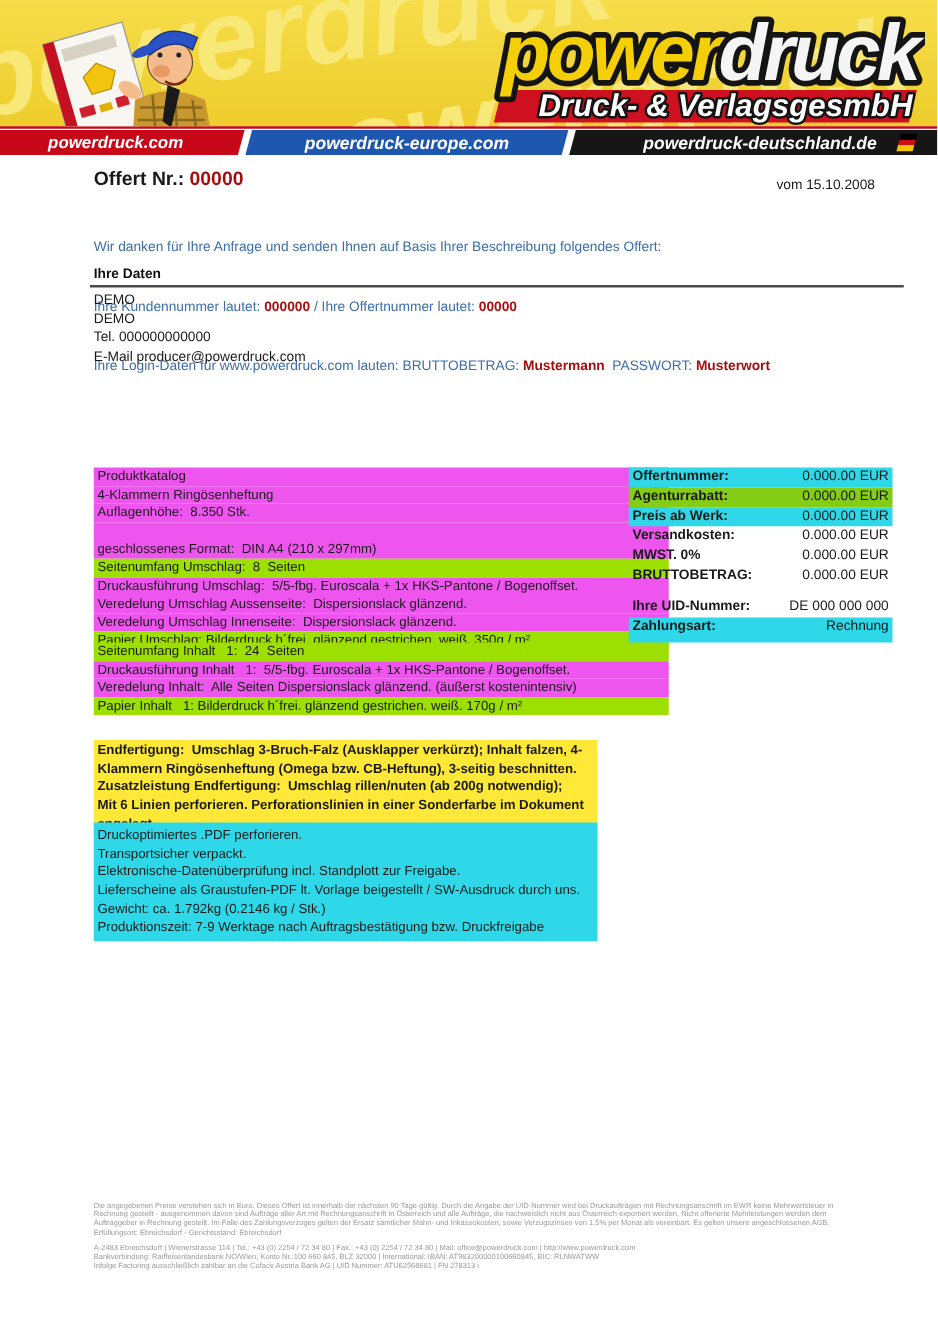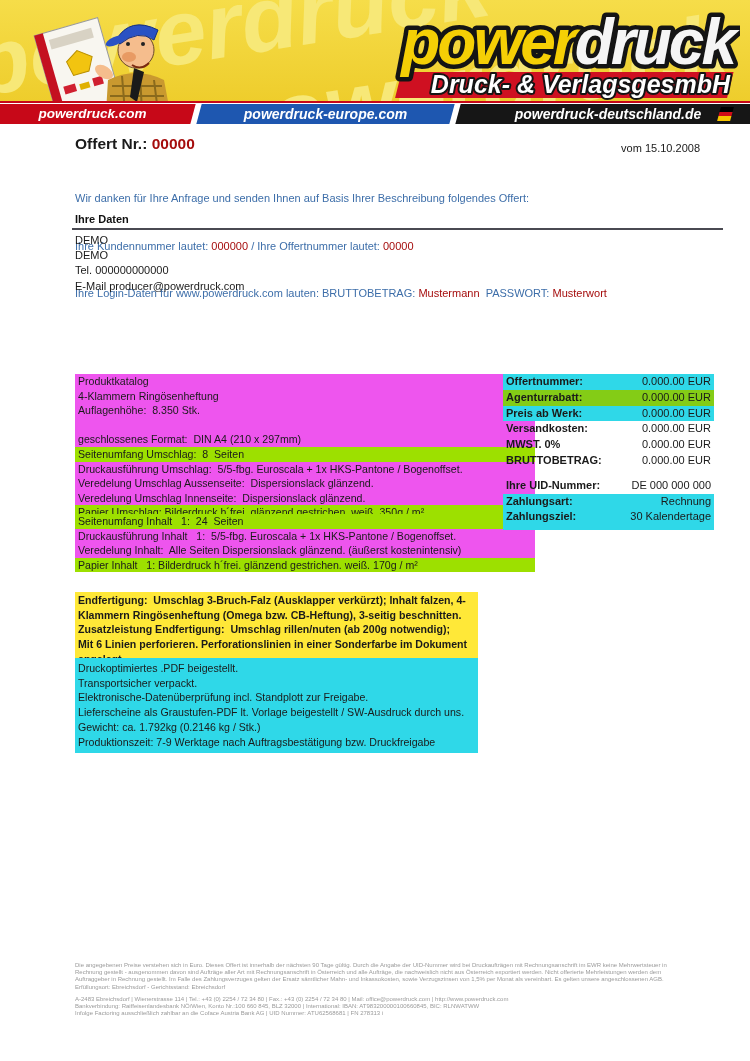--- a/index.html
+++ b/index.html
@@ -27,21 +27,21 @@
   .flag{position:absolute;right:26px;top:3px;bottom:3px;width:13px;display:flex;flex-direction:column;}
   .flag div{flex:1;}
   .f-b{background:#000;}  .f-r{background:#d00c18;}  .f-g{background:#f7c500;}
 
   
   .offer-title{position:absolute;left:75px;top:135px;font-size:15.5px;font-weight:bold;}
   .red{color:#a50d0d;}
   .offer-date{position:absolute;right:50px;top:142px;font-size:11px;}
   .intro{position:absolute;left:75px;top:160px;font-size:11px;line-height:15.7px;
          color:#3d6ea9;white-space:pre-wrap;}
-  .intro .red{font-weight:normal;margin-top:46px;}
+  .intro .red{font-weight:bold;margin-top:46px;}
 
   .yd-head{position:absolute;left:75px;top:213px;font-size:11px;font-weight:bold;color:#111;}
   .yd-rule{position:absolute;left:72px;top:228px;width:651px;height:0;border-top:2px solid #4a4a52;}
   .cust{position:absolute;left:75px;top:233px;font-size:11px;line-height:15.2px;}
 
   
   .blk{position:absolute;left:75px;width:460px;}
   .ln{padding-left:3px;font-size:10.6px;line-height:14.6px;min-height:14.6px;white-space:pre-wrap;}
   .bg-m{background:#ee55ee;}
   .bg-g{background:#9de000;}
@@ -172,21 +172,21 @@
     <div class="ln bg-g">Papier Inhalt   1: Bilderdruck h´frei. glänzend gestrichen. weiß. 170g / m²</div>
   </div>
 
   <div class="finishing">
     <div>Endfertigung:  Umschlag 3-Bruch-Falz (Ausklapper verkürzt); Inhalt falzen, 4-Klammern Ringösenheftung (Omega bzw. CB-Heftung), 3-seitig beschnitten.</div>
     <div>Zusatzleistung Endfertigung:  Umschlag rillen/nuten (ab 200g notwendig);</div>
     <div>Mit 6 Linien perforieren. Perforationslinien in einer Sonderfarbe im Dokument angelegt.</div>
   </div>
 
   <div class="delivery">
-    <div>Druckoptimiertes .PDF beigestellt.</div>
+    <div>Druckoptimiertes .PDF perforieren.</div>
     <div>Transportsicher verpackt.</div>
     <div>Elektronische-Datenüberprüfung incl. Standplott zur Freigabe.</div>
     <div>Lieferscheine als Graustufen-PDF lt. Vorlage beigestellt / SW-Ausdruck durch uns.</div>
     <div>Gewicht: ca. 1.792kg (0.2146 kg / Stk.)</div>
     <div>Produktionszeit: 7-9 Werktage nach Auftragsbestätigung bzw. Druckfreigabe</div>
   </div>
 
   <div class="summary">
     <div class="srow bg-c">
       <span class="lab">Offertnummer:</span>
@@ -215,24 +215,20 @@
     <div class="sgap"></div>
     <div class="srow">
       <span class="lab">Ihre UID-Nummer:</span>
       <span class="val">DE 000 000 000</span>
     </div>
     <div class="paywrap">
       <div class="srow">
         <span class="lab">Zahlungsart:</span>
         <span class="val">Rechnung</span>
       </div>
-      <div class="srow">
-        <span class="lab">Zahlungsziel:</span>
-        <span class="val">30 Kalendertage</span>
-      </div>
     </div>
   </div>
 
   <div class="foot" id="footer-legal">
     <div>Die angegebenen Preise verstehen sich in Euro. Dieses Offert ist innerhalb der nächsten 90 Tage gültig. Durch die Angabe der UID-Nummer wird bei Druckaufträgen mit Rechnungsanschrift im EWR keine Mehrwertsteuer in</div>
     <div>Rechnung gestellt - ausgenommen davon sind Aufträge aller Art mit Rechnungsanschrift in Österreich und alle Aufträge, die nachweislich nicht aus Österreich exportiert werden. Nicht offerierte Mehrleistungen werden dem</div>
     <div>Auftraggeber in Rechnung gestellt. Im Falle des Zahlungsverzuges gelten der Ersatz sämtlicher Mahn- und Inkassokosten, sowie Verzugszinsen von 1,5% per Monat als vereinbart. Es gelten unsere angeschlossenen AGB.</div>
     <div>Erfüllungsort: Ebreichsdorf - Gerichtsstand: Ebreichsdorf</div>
   </div>
   <div class="foot" id="footer-contact">

